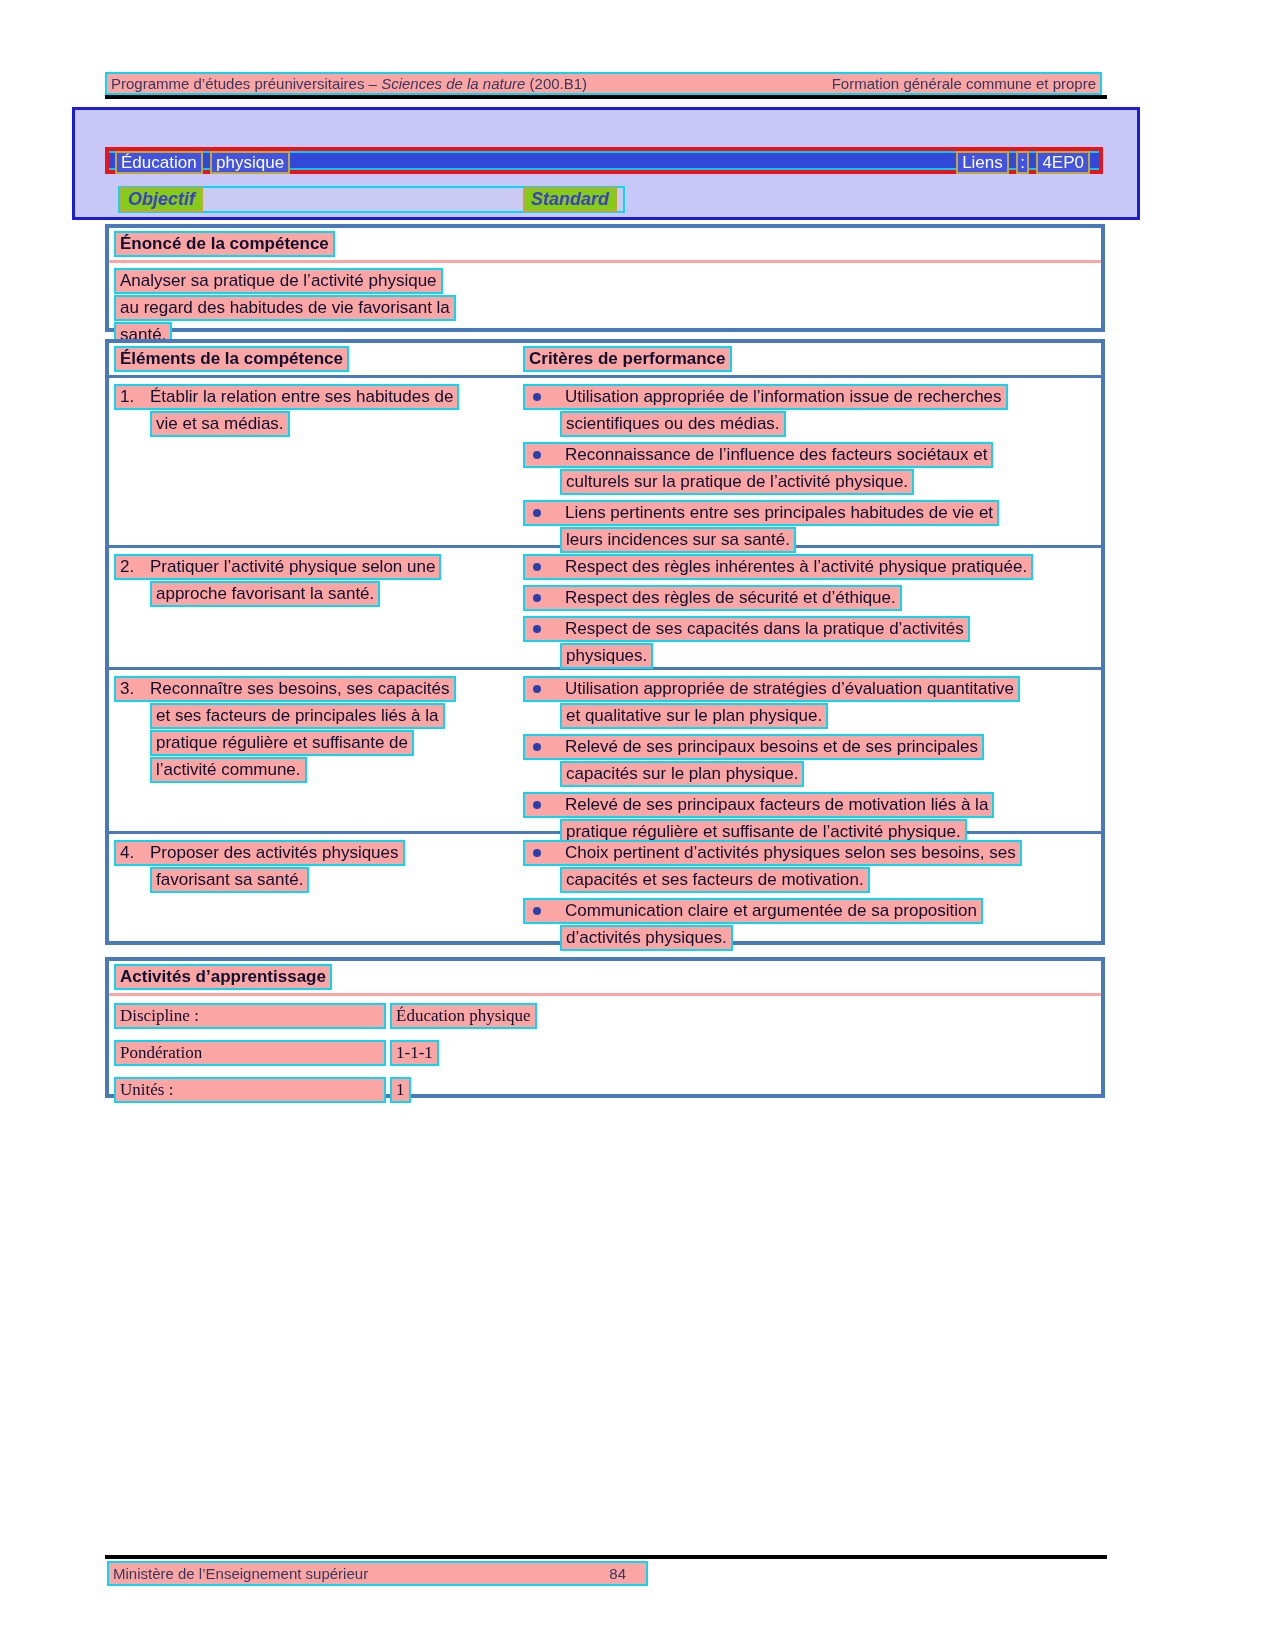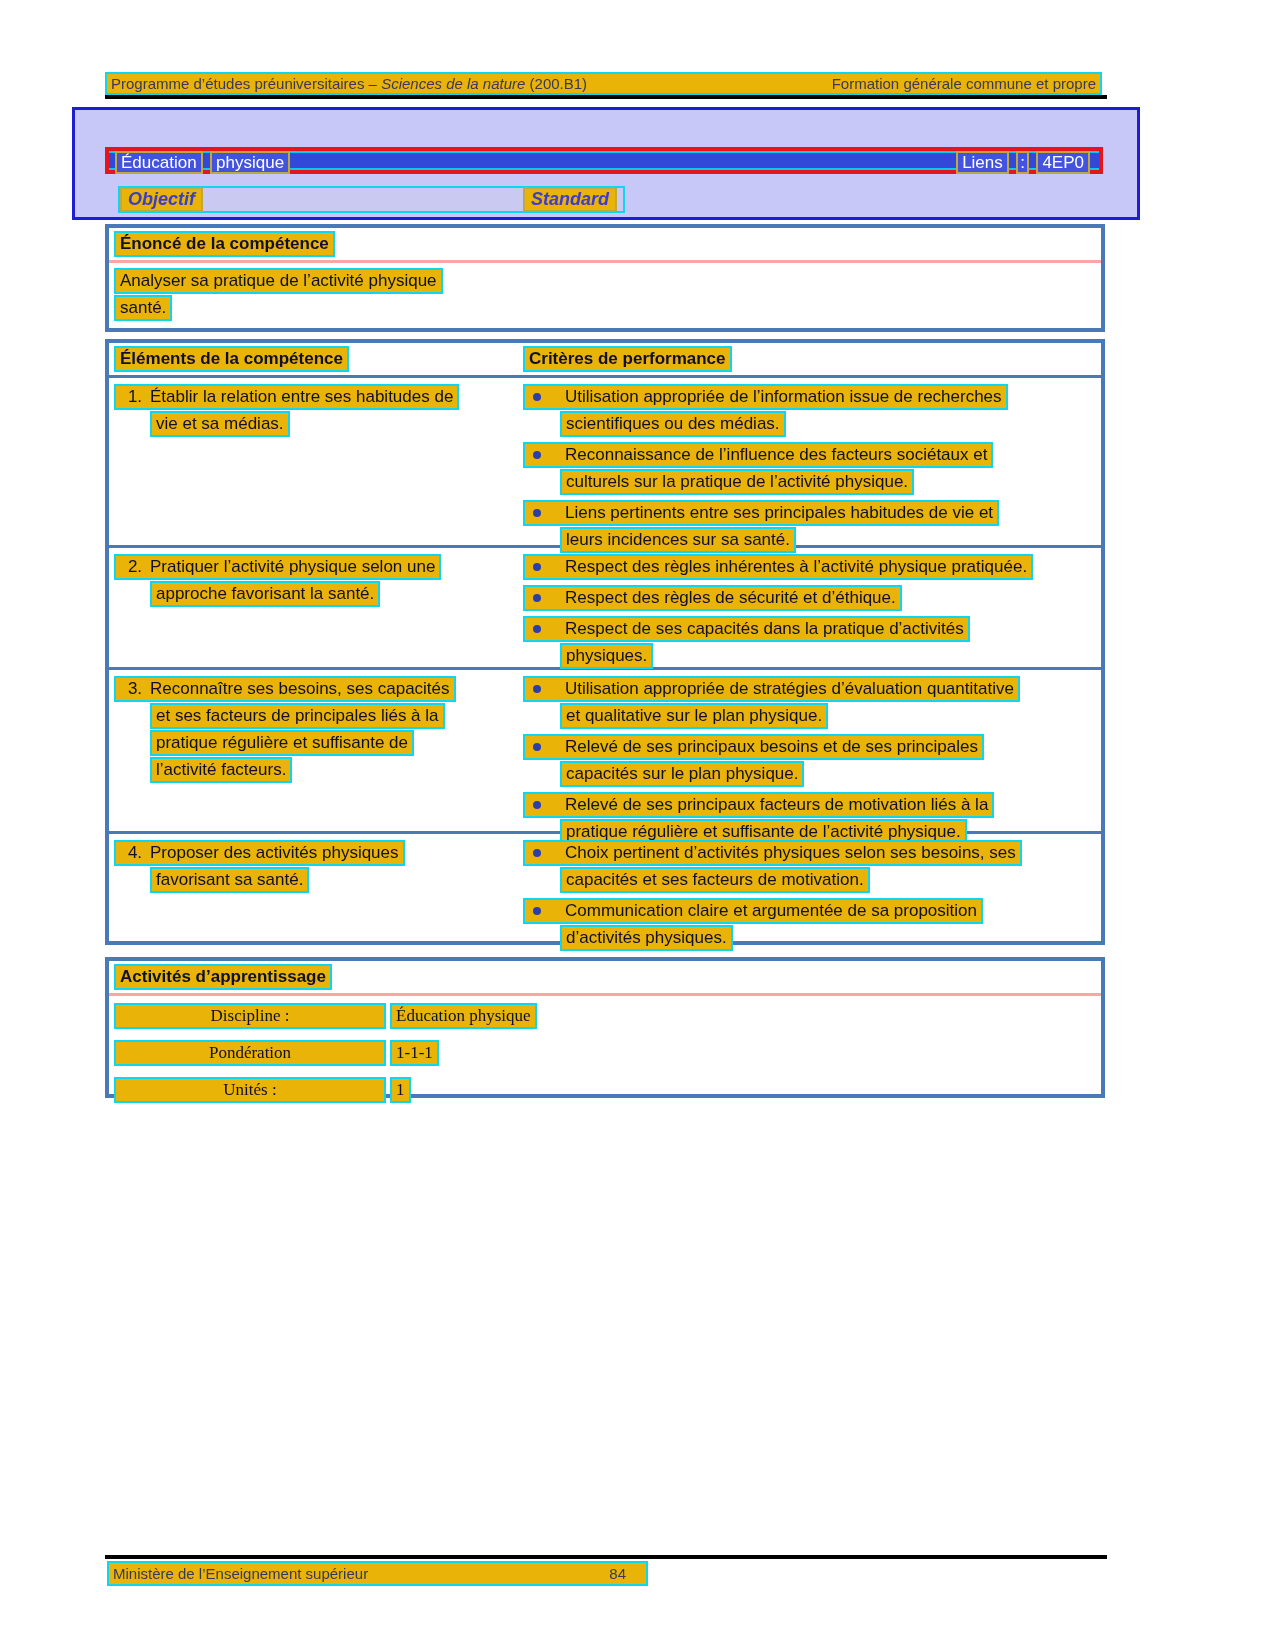--- a/index.html
+++ b/index.html
@@ -4,24 +4,23 @@
 <style>
   * { margin:0; padding:0; box-sizing:border-box; }
   html,body { background:#ffffff; }
   body {
     width:1275px; height:1651px; position:relative;
     font-family:"Liberation Sans","DejaVu Sans",sans-serif;
     color:#0f0f2e;
   }
   .hl {
     display:inline-block; white-space:nowrap;
-    background:#eab308; border:2px solid #0cd6f0;
+    background:#fca5a5; border:2px solid #0cd6f0;
     font-size:17px; line-height:20px; padding:1px 4px;
     color:#0f0f2e;
-    text-align:center;
   }
   .bold { font-weight:bold; }
 
   
   .page-header { position:absolute; top:72px; left:105px; width:997px; }
   .header-box { width:100%; display:flex; justify-content:space-between;
     font-size:15px; line-height:17px; color:#38385c; }
   .header-rule { position:absolute; top:95px; left:105px; width:1002px; height:4px; background:#000; }
 
   
@@ -31,21 +30,21 @@
     background:#3347d9; border:4px solid #e8141c;
     box-shadow: inset 0 2px 0 #00ccf0, inset 0 -2px 0 #00ccf0;
     display:flex; align-items:center; justify-content:space-between; padding:0 6px; }
   .wchip { display:inline-block; font-size:17px; line-height:19px; padding:0 4px;
     color:#ffffff; background:#4353e0; border:2px solid #bfa83e; margin-right:3px;
     position:relative; top:2px; white-space:nowrap; }
   .wchip-colon { padding:0 2px; }
   .objectif-row { position:absolute; left:43px; top:76px; width:507px; height:27px;
     background:#c9c9f2; border:2px solid #0cd6f0; display:flex; align-items:center; }
   .ochip { display:inline-block; font-size:18px; font-weight:bold; font-style:italic;
-    color:#3c3cd0; background:#eab308; border:2px solid #bfa83e;
+    color:#3c3cd0; background:#84cc16; border:2px solid #bfa83e;
     line-height:21px; padding:0 6px; white-space:nowrap; }
   .ochip.standard { margin-left:320px; }
 
   
   .table { position:absolute; left:105px; width:1000px; border:4px solid #4a79b8; background:#fff; }
   .t-header-row { border-bottom:3px solid #fca5a5; padding:3px 0 3px 5px; }
   .line { margin:0 0 1px 0; }
   .line.cont { margin-left:36px; }
 
   .t1 { top:224px; height:108px; }
@@ -104,20 +103,21 @@
     <span class="ochip standard">Standard</span>
   </div>
 </div>
 
 <div class="table t1">
   <div class="t-header-row">
     <span class="hl bold">Énoncé de la compétence</span>
   </div>
   <div class="t1-body">
     <div class="line"><span class="hl">Analyser sa pratique de l’activité physique</span></div>
+    <div class="line"><span class="hl">au regard des habitudes de vie favorisant la</span></div>
     <div class="line"><span class="hl">santé.</span></div>
   </div>
 </div>
 
 <div class="table t2">
   <div class="t2-header-row">
     <div><span class="hl bold">Éléments de la compétence</span></div>
     <div><span class="hl bold">Critères de performance</span></div>
   </div>
 
@@ -159,21 +159,21 @@
         <div class="line cont"><span class="hl">physiques.</span></div>
       </div>
     </div>
   </div>
 
   <div class="t2-row sep r3">
     <div>
       <div class="line"><span class="hl"><span class="num">3.</span><span>Reconnaître ses besoins, ses capacités</span></span></div>
       <div class="line cont"><span class="hl">et ses facteurs de principales liés à la</span></div>
       <div class="line cont"><span class="hl">pratique régulière et suffisante de</span></div>
-      <div class="line cont"><span class="hl">l’activité facteurs.</span></div>
+      <div class="line cont"><span class="hl">l’activité commune.</span></div>
     </div>
     <div>
       <div class="bullet-item">
         <div class="line"><span class="hl"><span class="dot"></span><span>Utilisation appropriée de stratégies d’évaluation quantitative</span></span></div>
         <div class="line cont"><span class="hl">et qualitative sur le plan physique.</span></div>
       </div>
       <div class="bullet-item">
         <div class="line"><span class="hl"><span class="dot"></span><span>Relevé de ses principaux besoins et de ses principales</span></span></div>
         <div class="line cont"><span class="hl">capacités sur le plan physique.</span></div>
       </div>

